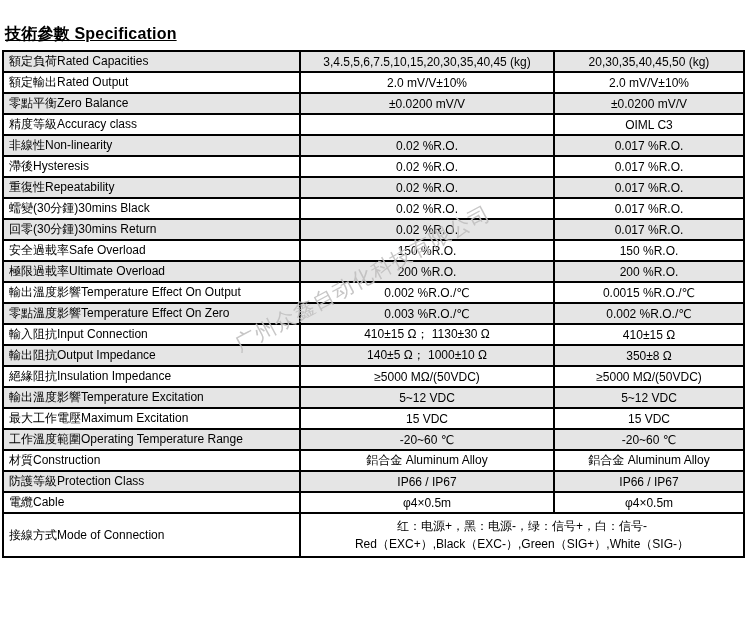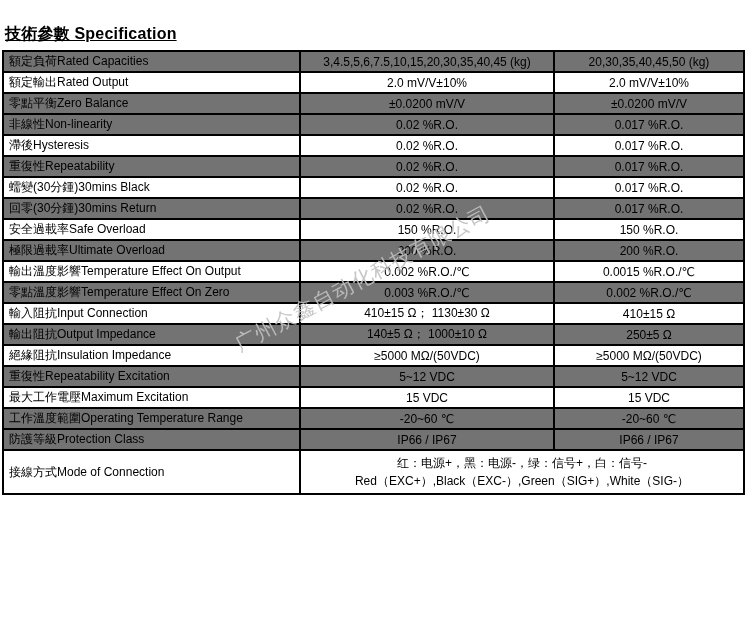--- a/index.html
+++ b/index.html
@@ -27,21 +27,21 @@
     border:2px solid #000;
     padding:0 5px;
     font-size:12px;
     height:19px;
     vertical-align:middle;
     overflow:hidden;
     white-space:nowrap;
   }
   .label-cell { text-align:left; }
   .value-cell { text-align:center; }
-  tr.shaded td { background:#737373; }
+  tr.shaded td { background:#e5e5e5; }
   tr.plain td { background:#ffffff; }
   tr.tall td { height:42px; }
   td.merged div { line-height:1.5; white-space:nowrap; }
 
   .watermark {
     position:absolute; left:243px; top:330px;
     transform:rotate(-28deg);
     transform-origin:left bottom;
     font-size:21px;
     letter-spacing:1px;
@@ -72,20 +72,25 @@
         </tr>
         <tr class="plain">
           <td class="label-cell">額定輸出Rated Output</td>
           <td class="value-cell">2.0 mV/V±10%</td>
           <td class="value-cell">2.0 mV/V±10%</td>
         </tr>
         <tr class="shaded">
           <td class="label-cell">零點平衡Zero Balance</td>
           <td class="value-cell">±0.0200 mV/V</td>
           <td class="value-cell">±0.0200 mV/V</td>
+        </tr>
+        <tr class="plain">
+          <td class="label-cell">精度等級Accuracy class</td>
+          <td class="value-cell"></td>
+          <td class="value-cell">OIML C3</td>
         </tr>
         <tr class="shaded">
           <td class="label-cell">非線性Non-linearity</td>
           <td class="value-cell">0.02 %R.O.</td>
           <td class="value-cell">0.017 %R.O.</td>
         </tr>
         <tr class="plain">
           <td class="label-cell">滯後Hysteresis</td>
           <td class="value-cell">0.02 %R.O.</td>
           <td class="value-cell">0.017 %R.O.</td>
@@ -126,46 +131,56 @@
           <td class="value-cell">0.002 %R.O./℃</td>
         </tr>
         <tr class="plain">
           <td class="label-cell">輸入阻抗Input Connection</td>
           <td class="value-cell">410±15 Ω； 1130±30 Ω</td>
           <td class="value-cell">410±15 Ω</td>
         </tr>
         <tr class="shaded">
           <td class="label-cell">輸出阻抗Output Impedance</td>
           <td class="value-cell">140±5 Ω； 1000±10 Ω</td>
-          <td class="value-cell">250±5 Ω</td>
+          <td class="value-cell">350±8 Ω</td>
         </tr>
         <tr class="plain">
           <td class="label-cell">絕緣阻抗Insulation Impedance</td>
           <td class="value-cell">≥5000 MΩ/(50VDC)</td>
           <td class="value-cell">≥5000 MΩ/(50VDC)</td>
         </tr>
         <tr class="shaded">
-          <td class="label-cell">重復性Repeatability Excitation</td>
+          <td class="label-cell">輸出溫度影響Temperature Excitation</td>
           <td class="value-cell">5~12 VDC</td>
           <td class="value-cell">5~12 VDC</td>
         </tr>
         <tr class="plain">
           <td class="label-cell">最大工作電壓Maximum Excitation</td>
           <td class="value-cell">15 VDC</td>
           <td class="value-cell">15 VDC</td>
         </tr>
         <tr class="shaded">
           <td class="label-cell">工作溫度範圍Operating Temperature Range</td>
           <td class="value-cell">-20~60 ℃</td>
           <td class="value-cell">-20~60 ℃</td>
         </tr>
+        <tr class="plain">
+          <td class="label-cell">材質Construction</td>
+          <td class="value-cell">鋁合金 Aluminum Alloy</td>
+          <td class="value-cell">鋁合金 Aluminum Alloy</td>
+        </tr>
         <tr class="shaded">
           <td class="label-cell">防護等級Protection Class</td>
           <td class="value-cell">IP66 / IP67</td>
           <td class="value-cell">IP66 / IP67</td>
+        </tr>
+        <tr class="plain">
+          <td class="label-cell">電纜Cable</td>
+          <td class="value-cell">φ4×0.5m</td>
+          <td class="value-cell">φ4×0.5m</td>
         </tr>
         <tr class="plain tall">
           <td class="label-cell">接線方式Mode of Connection</td>
           <td colspan="2" class="value-cell merged">
             <div>红：电源+，黑：电源-，绿：信号+，白：信号-</div>
             <div>Red（EXC+）,Black（EXC-）,Green（SIG+）,White（SIG-）</div>
           </td>
         </tr>
       </tbody>
   </table>

